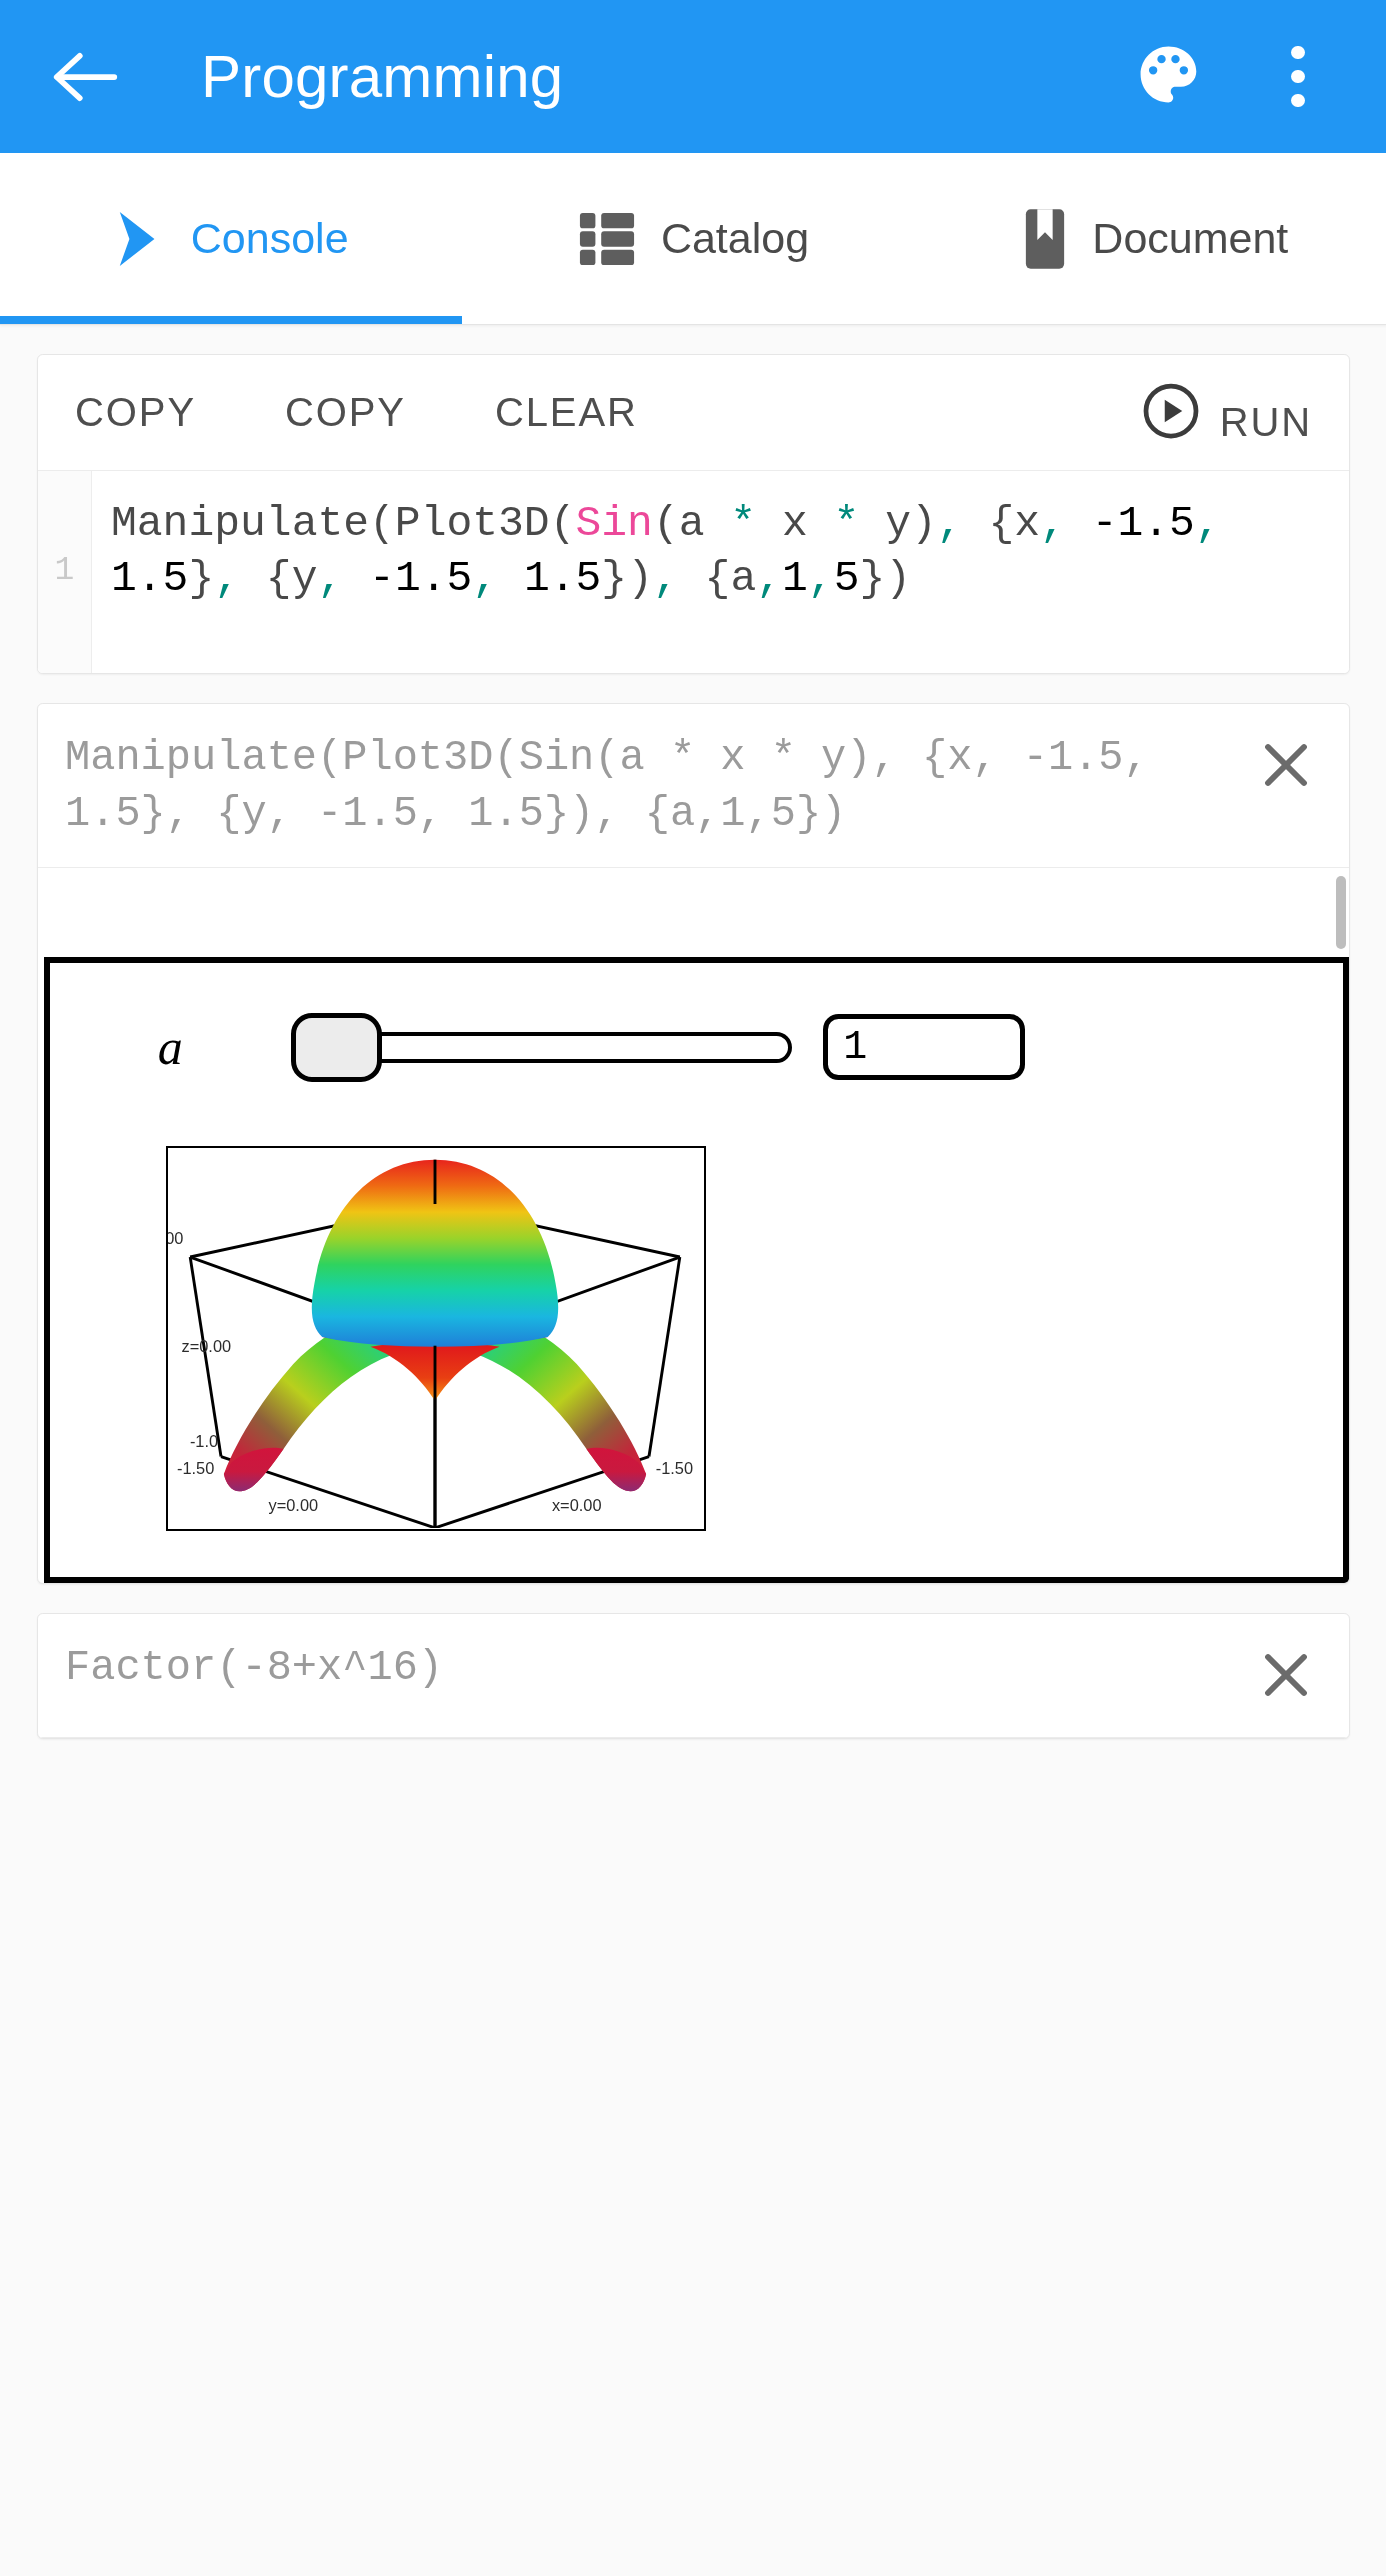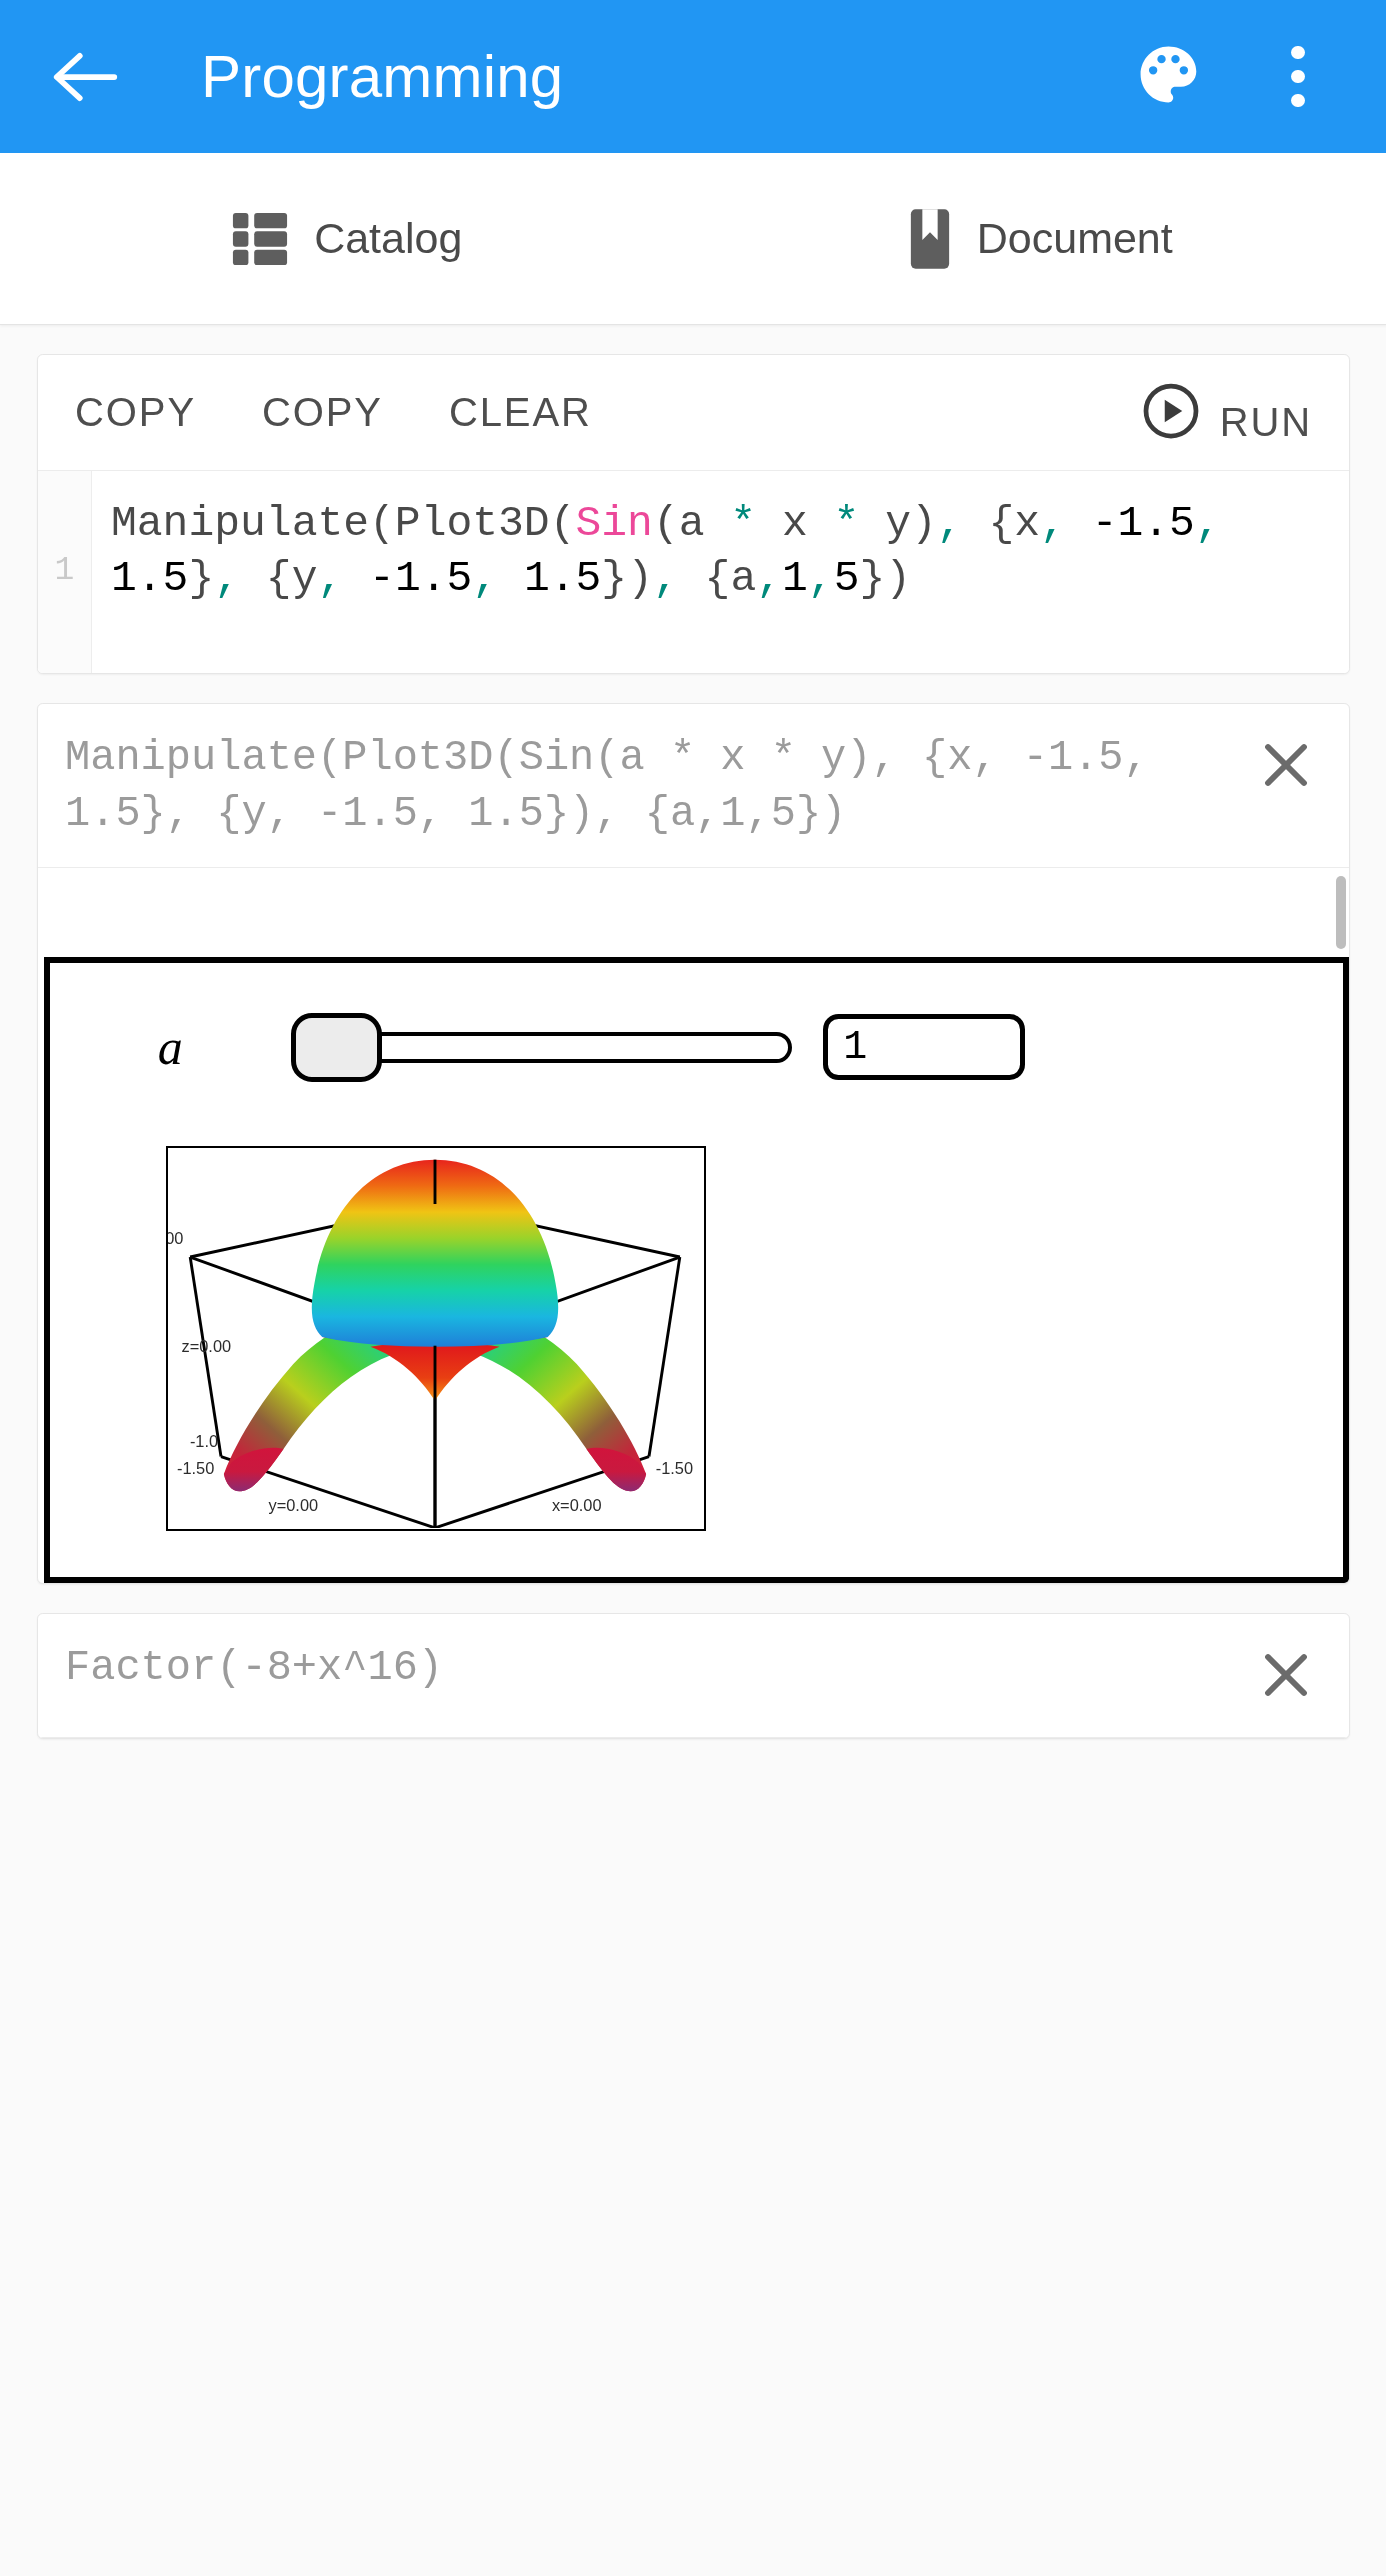--- a/index.html
+++ b/index.html
@@ -92,20 +92,21 @@
     box-shadow: 0 1px 1.9px rgba(0,0,0,0.05);
   }
 
   
   .editor-toolbar {
     height: 116px;
     display: flex;
     align-items: center;
     padding: 0 37px;
     border-bottom: 1px solid #ececec;
+    gap: 23px;
   }
   .tb-btn {
     font-size: 40px;
     color: #4e4e4e;
     letter-spacing: 1.9px;
     margin-right: 66px;
     cursor: pointer;
     white-space: nowrap;
   }
   .tb-run {
@@ -307,20 +308,28 @@
         <i></i>
           <i></i>
           <i></i>
       </span>
     </div>
   </div>
 </div>
 
 <div class="tabbar">
 
+  <div class="tab active">
+    <span class="tab-icon">
+      <svg width="52" height="60" viewBox="0 0 54 62">
+        <path d="M6 3 L42 31 L6 59 L16 31 Z" fill="#2196f3"></path>
+      </svg>
+    </span>
+    <span class="tab-label">Console</span>
+  </div>
 
   <div class="tab">
     <span class="tab-icon">
       <svg width="58" height="60" viewBox="0 0 60 62">
         <rect x="2" y="4" width="16" height="16" rx="3" fill="#5e5e5e"></rect>
         <rect x="24" y="4" width="34" height="16" rx="3" fill="#5e5e5e"></rect>
         <rect x="2" y="23" width="16" height="16" rx="3" fill="#5e5e5e"></rect>
         <rect x="24" y="23" width="34" height="16" rx="3" fill="#5e5e5e"></rect>
         <rect x="2" y="42" width="16" height="16" rx="3" fill="#5e5e5e"></rect>
         <rect x="24" y="42" width="34" height="16" rx="3" fill="#5e5e5e"></rect>

